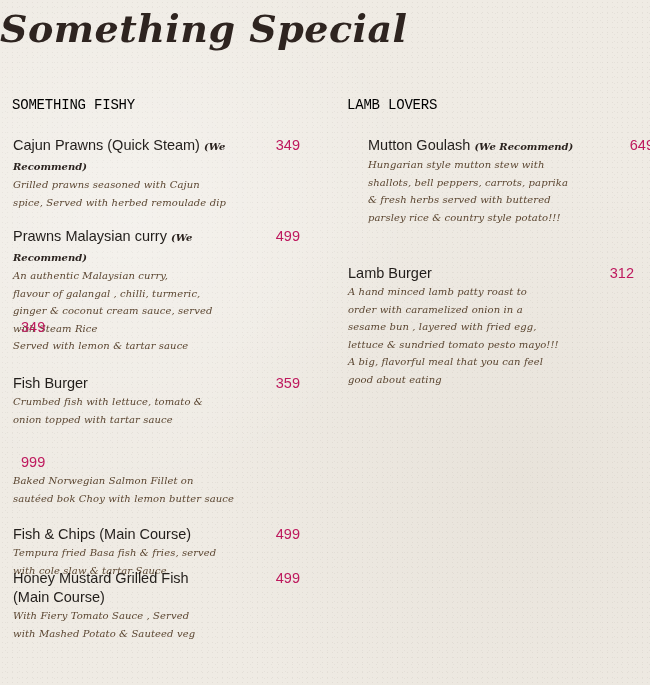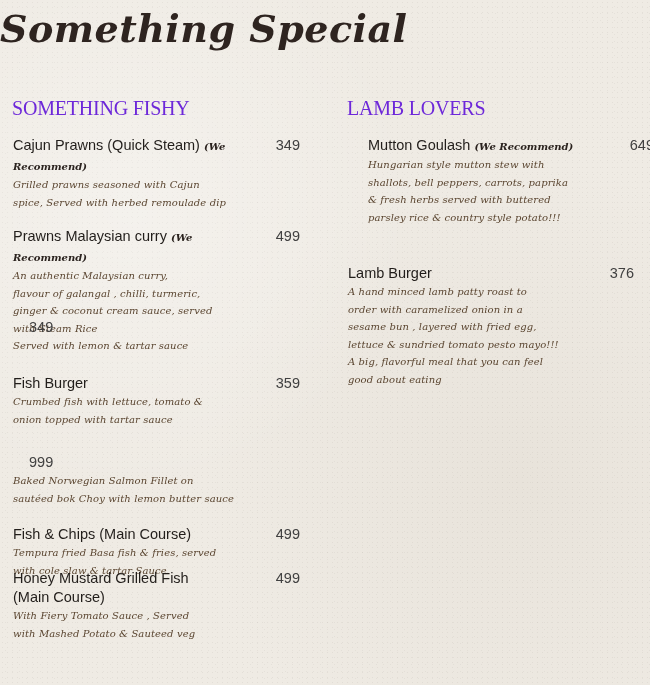--- a/index.html
+++ b/index.html
@@ -25,24 +25,24 @@
       text-align: left;
       font-family: "DejaVu Serif", serif;
       font-style: italic;
       font-weight: bold;
       font-size: 38px;
       color: #2e2420;
       letter-spacing: 0.5px;
     }
     .section-heading {
       position: absolute;
-      font-family: Liberation Serif, serif;
-      font-size: 20px;
+      font-family: Liberation Mono, monospace;
+      font-size: 14px;
       font-weight: normal;
-      color: #6d28d9;
+      color: #000000;
       letter-spacing: -0.2px;
     }
     .item { position: absolute; }
     .item-head {
       display: flex;
       justify-content: space-between;
       align-items: baseline;
       font-family: "Liberation Sans", sans-serif;
       font-size: 14.5px;
       color: #221e1b;
@@ -54,22 +54,22 @@
       font-style: italic;
       font-weight: bold;
       font-size: 10px;
       color: #2a221e;
       margin-left: 4px;
     }
     .price {
       flex: 0 0 auto;
       font-family: "Liberation Sans", sans-serif;
       font-size: 14.5px;
-      color: #404040;
-      margin-left: 16px;
+      color: #be185d;
+      margin-left: 8px;
     }
     .desc {
       font-family: "DejaVu Serif", serif;
       font-style: italic;
       font-size: 10px;
       color: #5a4530;
       line-height: 17.5px;
       white-space: pre-line;
       letter-spacing: 0.1px;
     }
@@ -167,21 +167,21 @@
 shallots, bell peppers, carrots, paprika
 &amp; fresh herbs served with buttered
 parsley rice &amp; country style potato!!!</div>
   </div>
 
   <div class="item" style="left:348px; top:264px; width:286px;">
     <div class="item-head">
       <span class="item-name-wrap">
         <span>Lamb Burger</span>
       </span>
-      <span class="price">376</span>
+      <span class="price">312</span>
     </div>
     <div class="desc">A hand minced lamb patty roast to
 order  with caramelized onion in a
 sesame bun , layered with fried egg,
 lettuce &amp; sundried tomato pesto mayo!!!
 A big, flavorful meal that you can feel
 good about eating</div>
   </div>
 
 </div>

